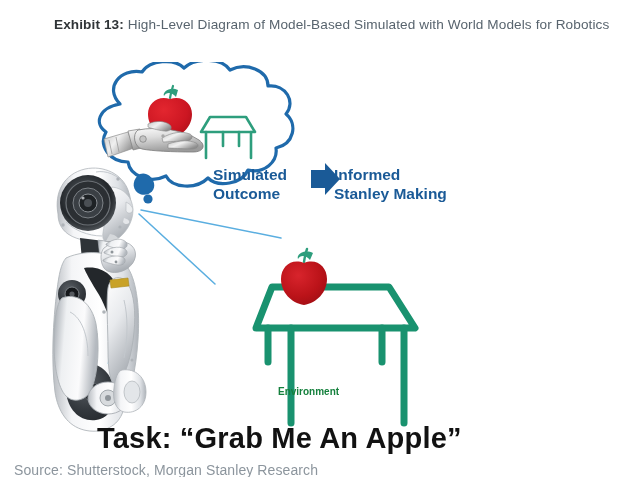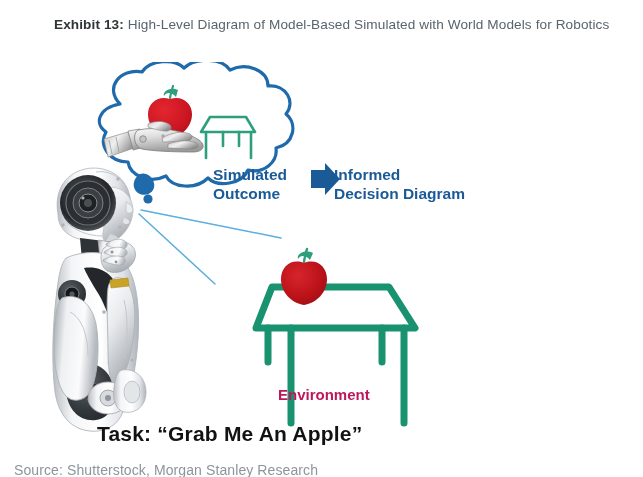--- a/index.html
+++ b/index.html
@@ -45,25 +45,25 @@
     font-size:15.5px;line-height:19px;
     color:#1a5a97;
   }
   #lab-informed{
     left:334px;top:103px;
     font-size:15.5px;line-height:19px;
     color:#1a5a97;
   }
   #lab-environment{
     left:278px;top:324px;
-    font-size:15px;color:#be185d;
+    font-size:10px;color:#15803d;
   }
   #lab-task{
     left:97px;top:360px;
-    font-size:21px;color:#121212;letter-spacing:0.2px;
+    font-size:29px;color:#121212;letter-spacing:0.2px;
   }
 </style>
 </head>
 <body>
 
 <div class="header">
   <span class="lbl">Exhibit 13:</span>
   <span class="ttl">High-Level Diagram of Model-Based Simulated with World Models for Robotics</span>
 </div>
 
@@ -337,18 +337,18 @@
                C 291 196 281 205 281 217
                C 281 230 291 241 304 243
                C 317 241 327 230 327 217
                C 327 205 317 196 304 201 Z" fill="url(#appleBigGrad)"></path>
     </g>
   </svg>
 
   <div class="lab" id="lab-simulated">Simulated
 Outcome</div>
   <div class="lab" id="lab-informed">Informed
-Decision Diagram</div>
+Stanley Making</div>
   <div class="lab" id="lab-environment">Environment</div>
   <div class="lab" id="lab-task">Task: “Grab Me An Apple”</div>
 </div>
 
 <div class="source">Source: Shutterstock, Morgan Stanley Research</div>
 
 </body></html>

